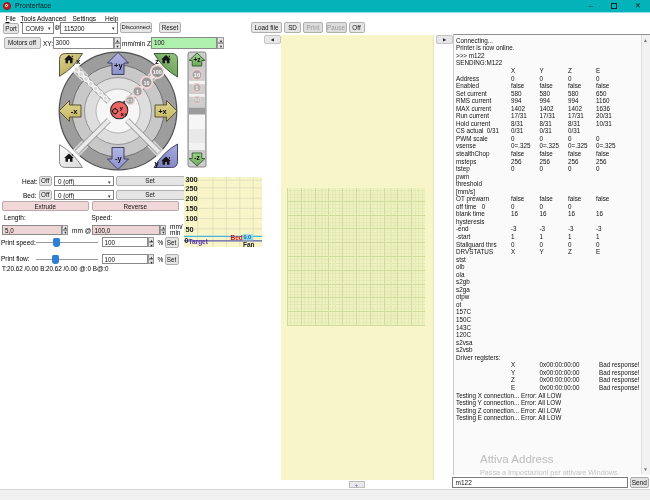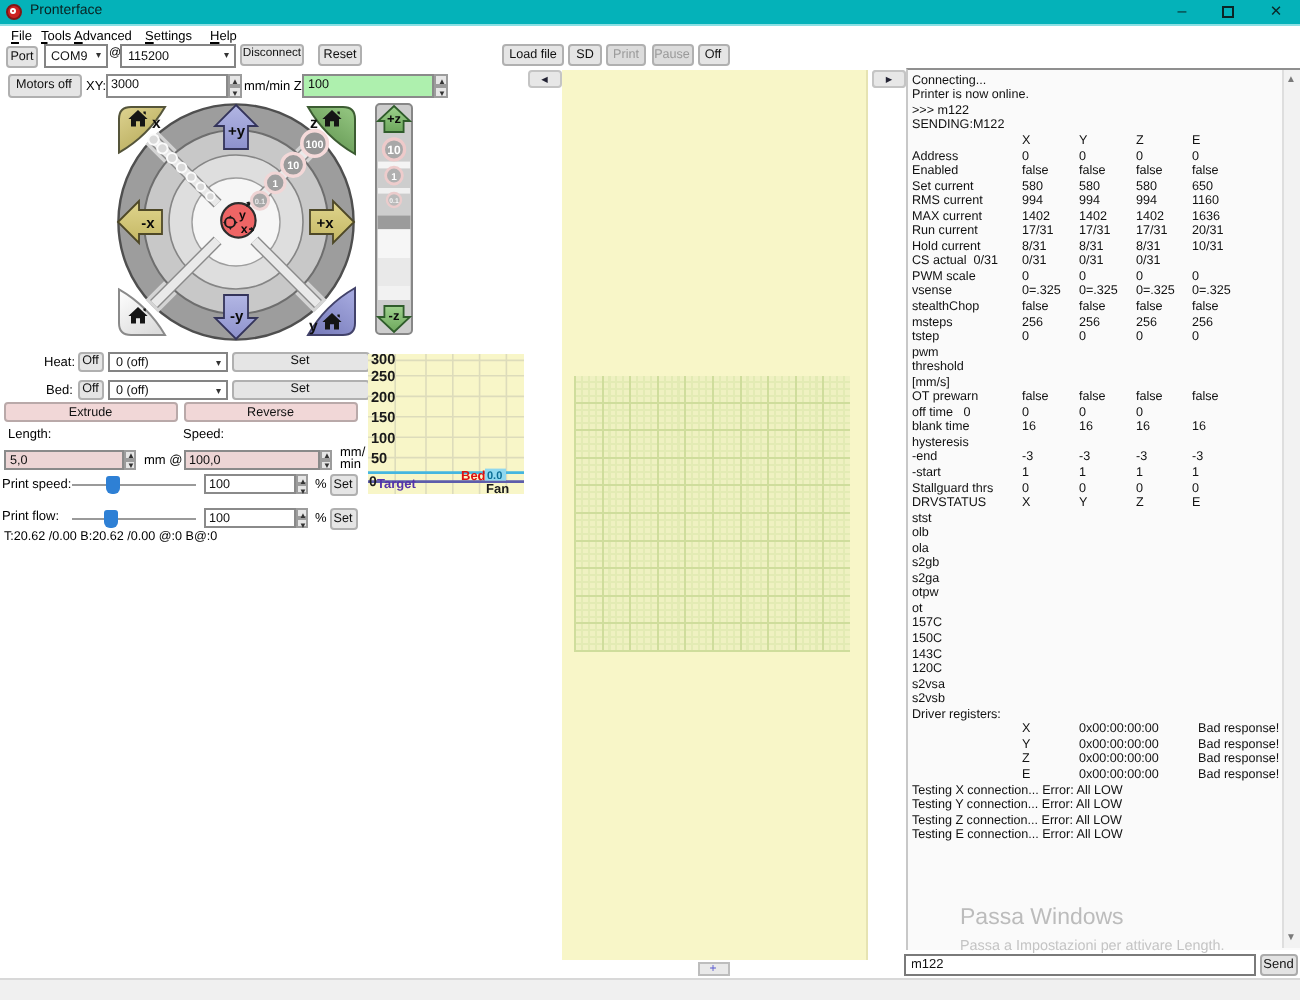--- a/index.html
+++ b/index.html
@@ -348,19 +348,19 @@
 <div class="ln">
         <s style="left:55px">E</s>
         <s style="left:83.5px">0x00:00:00:00</s>
         <s style="left:143px">Bad response!</s>
       </div>
 <div class="ln">Testing X connection... Error: All LOW</div>
 <div class="ln">Testing Y connection... Error: All LOW</div>
 <div class="ln">Testing Z connection... Error: All LOW</div>
 <div class="ln">Testing E connection... Error: All LOW</div>
 </div>
-<div class="abs" style="left:480px;top:453px;font-size:11.5px;color:#bcbcbc;">Passa Windows</div>
-<div class="abs" style="left:480px;top:467.5px;font-size:7.2px;color:#c4c4c4;">Passa a Impostazioni per attivare Length.</div>
+<div class="abs" style="left:480px;top:453px;font-size:11.5px;color:#bcbcbc;">Attiva Address</div>
+<div class="abs" style="left:480px;top:467.5px;font-size:7.2px;color:#c4c4c4;">Passa a Impostazioni per attivare Windows.</div>
 <input class="abs" style="left: 451.5px; top: 476.5px; width: 176.5px; height: 11px; border: 1px solid rgb(122, 122, 122); font-family: inherit; font-size: 6.5px; padding: 0px 0px 0px 3px; color: rgb(17, 17, 17);" value="m122">
 <div class="abs" style="left:629.5px;top:476.5px;width:19.5px;height:11px;background:#e3e3e3;border:1px solid #ababab;border-radius:2px;font-size:6.5px;color:#111;text-align:center;line-height:10px;">Send</div>
 
 <div class="abs" style="left:0;top:488.5px;width:650px;height:11.5px;background:#f0f0f0;border-top:1px solid #d8d8d8;"></div>
 
 </div>
 </body></html>

